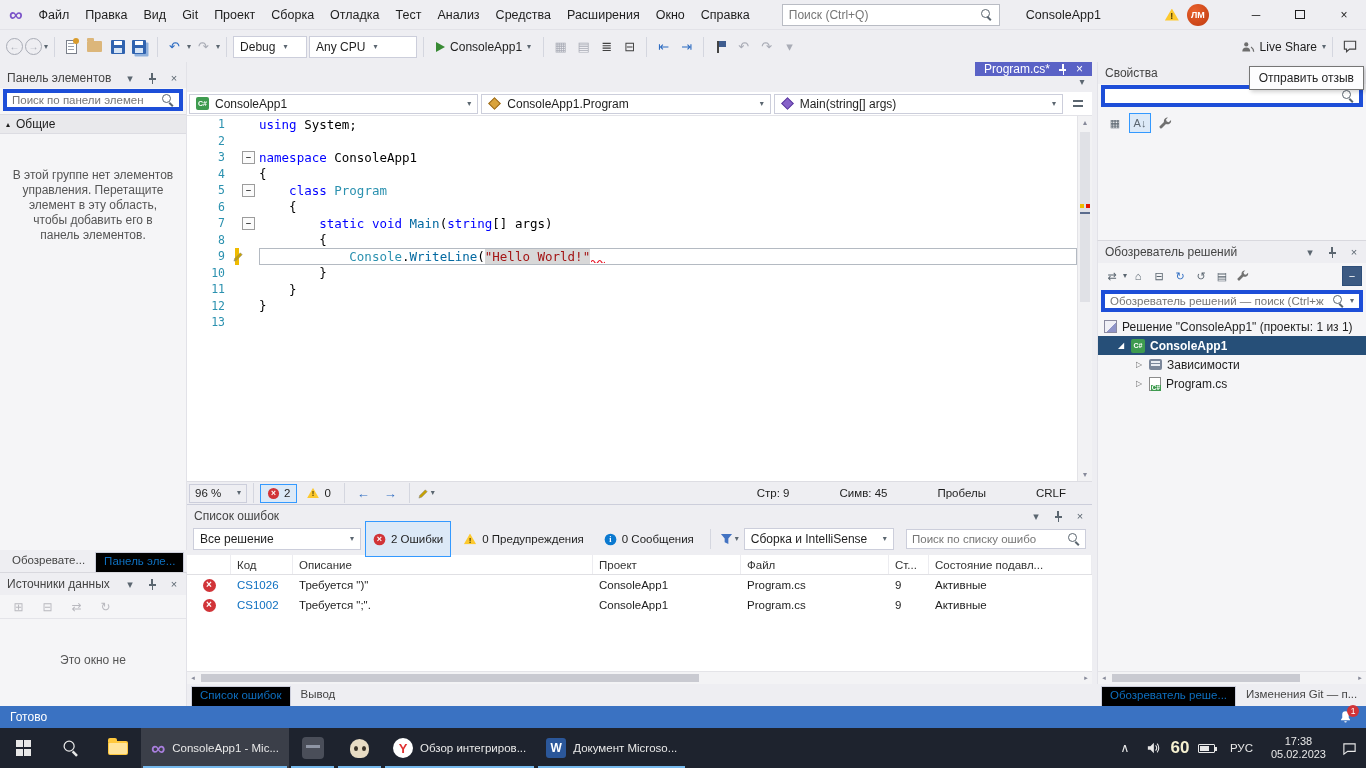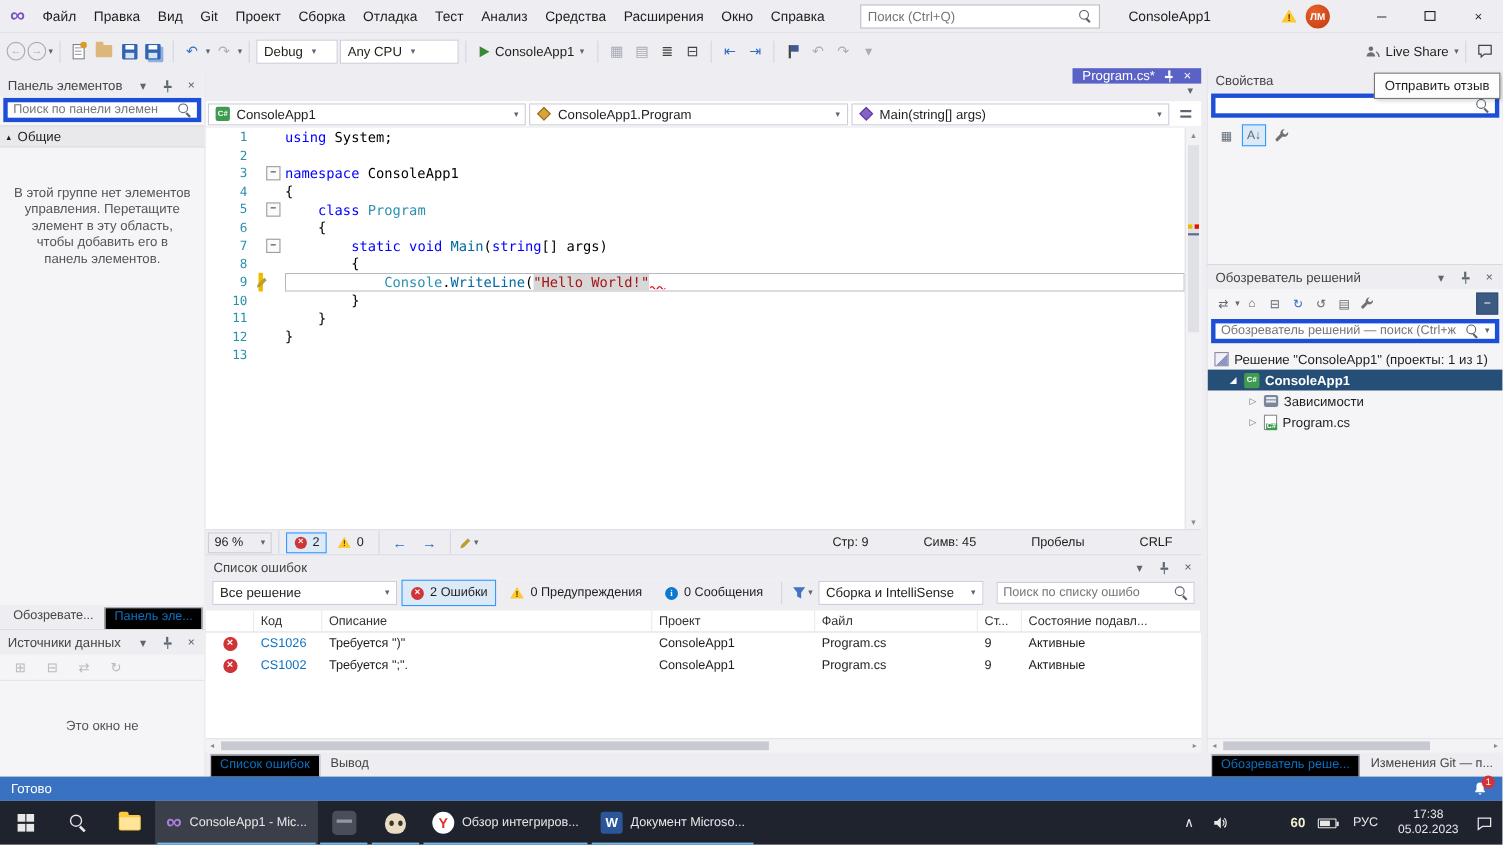--- a/index.html
+++ b/index.html
@@ -135,21 +135,21 @@
   .cnt-btn.selected { background:#DCE9F7; border-color:#3399FF; }
   .cnt-btn .i-err, .cnt-btn .i-warn { transform:scale(.85); }
   .nav-arrow { color:#2F6DC2; font-size:13px; padding:0 6px; }
   .edstatus .spacer { flex:1; }
   .stat { font-size:11.5px; color:#1E1E1E; margin:0 24px; white-space:nowrap; }
 
   
   .errlist { height:180px; display:flex; flex-direction:column; background:#fff; border-top:1px solid #CCCEDB; }
   .errlist .pheader { background:#EEEEF2; }
   .el-toolbar { height:28px; background:#EEEEF2; display:flex; align-items:center; gap:4px; padding:0 6px 4px; }
-  .toggle { height:24px; display:inline-flex; align-items:center; gap:5px; padding:0 7px; font-size:11.5px; color:#1E1E1E; border:1px solid transparent; white-space:nowrap; }
+  .toggle { height:36px; display:inline-flex; align-items:center; gap:5px; padding:0 7px; font-size:11.5px; color:#1E1E1E; border:1px solid transparent; white-space:nowrap; }
   .toggle.selected { background:#DCE9F7; border-color:#3399FF; }
   .toggle .i-err, .toggle .i-warn, .toggle .i-info { transform:scale(.9); }
   .el-search { height:20px; background:#fff; border:1px solid #CCCEDB; display:flex; align-items:center; gap:5px; padding:0 5px; flex:1; max-width:180px; margin-left:auto; }
   .el-search .ph { flex:1; color:#767676; font-size:11.5px; white-space:nowrap; overflow:hidden; }
   .el-gh, .el-row { display:grid; grid-template-columns:44px 62px 300px 148px 148px 40px 1fr; align-items:center; }
   .el-gh { height:20px; border-bottom:1px solid #E0E0E4; font-size:11.5px; color:#333; }
   .el-gh > span { padding:0 6px; border-right:1px solid #ECECF0; height:100%; display:flex; align-items:center; white-space:nowrap; overflow:hidden; }
   .el-row { height:20px; font-size:11.5px; color:#1E1E1E; }
   .el-row > span { padding:0 6px; white-space:nowrap; overflow:hidden; }
   .el-row .cell-icon { display:flex; justify-content:center; }
@@ -212,21 +212,21 @@
   .i-skull { width:19px; height:19px; background:#E8DCC4; border-radius:50% 50% 42% 42%; position:relative; }
   .i-skull::before, .i-skull::after { content:""; position:absolute; top:7px; width:4px; height:5px; border-radius:50%; background:#3A3328; }
   .i-skull::before { left:3.5px; } .i-skull::after { right:3.5px; }
   .i-ya { width:20px; height:20px; border-radius:50%; background:#fff; color:#E03131; font-weight:bold; font-size:13px; display:flex; align-items:center; justify-content:center; }
   .i-note { width:16px; height:19px; background:#F4F8FB; border:1px solid #9AA7B8; position:relative; }
   .i-note::before { content:""; position:absolute; left:2px; top:4px; width:10px; height:1.2px; background:#7E9AC8; box-shadow:0 3px 0 #7E9AC8, 0 6px 0 #7E9AC8; }
   .i-word { width:20px; height:20px; background:#2B579A; border-radius:3px; color:#fff; font-weight:bold; font-size:12px; display:flex; align-items:center; justify-content:center; }
   .taskbar .spacer { flex:1; }
   .tray { display:flex; align-items:center; gap:2px; padding-right:4px; }
   .tray-ic { width:26px; display:flex; align-items:center; justify-content:center; font-size:12px; color:#E8E8E8; }
-  .tray-num { font-size:12px; font-weight:bold; color:#F5F0D0; width:24px; text-align:center;margin-left:44px; }
+  .tray-num { font-size:17px; font-weight:bold; color:#F5F0D0; width:24px; text-align:center; }
   .i-batt { width:17px; height:9px; border:1px solid #E8E8E8; border-radius:1px; position:relative; display:inline-block; }
   .i-batt::after { content:""; position:absolute; right:-3px; top:2px; width:2px; height:4px; background:#E8E8E8; }
   .i-batt::before { content:""; position:absolute; left:1px; top:1px; bottom:1px; width:9px; background:#E8E8E8; }
   .tray-lang { font-size:11.5px; padding:0 8px; }
   .tray-clock { font-size:11px; line-height:13px; text-align:center; padding:0 8px; }
 </style>
 </head>
 <body>
 
 <div class="screen">

